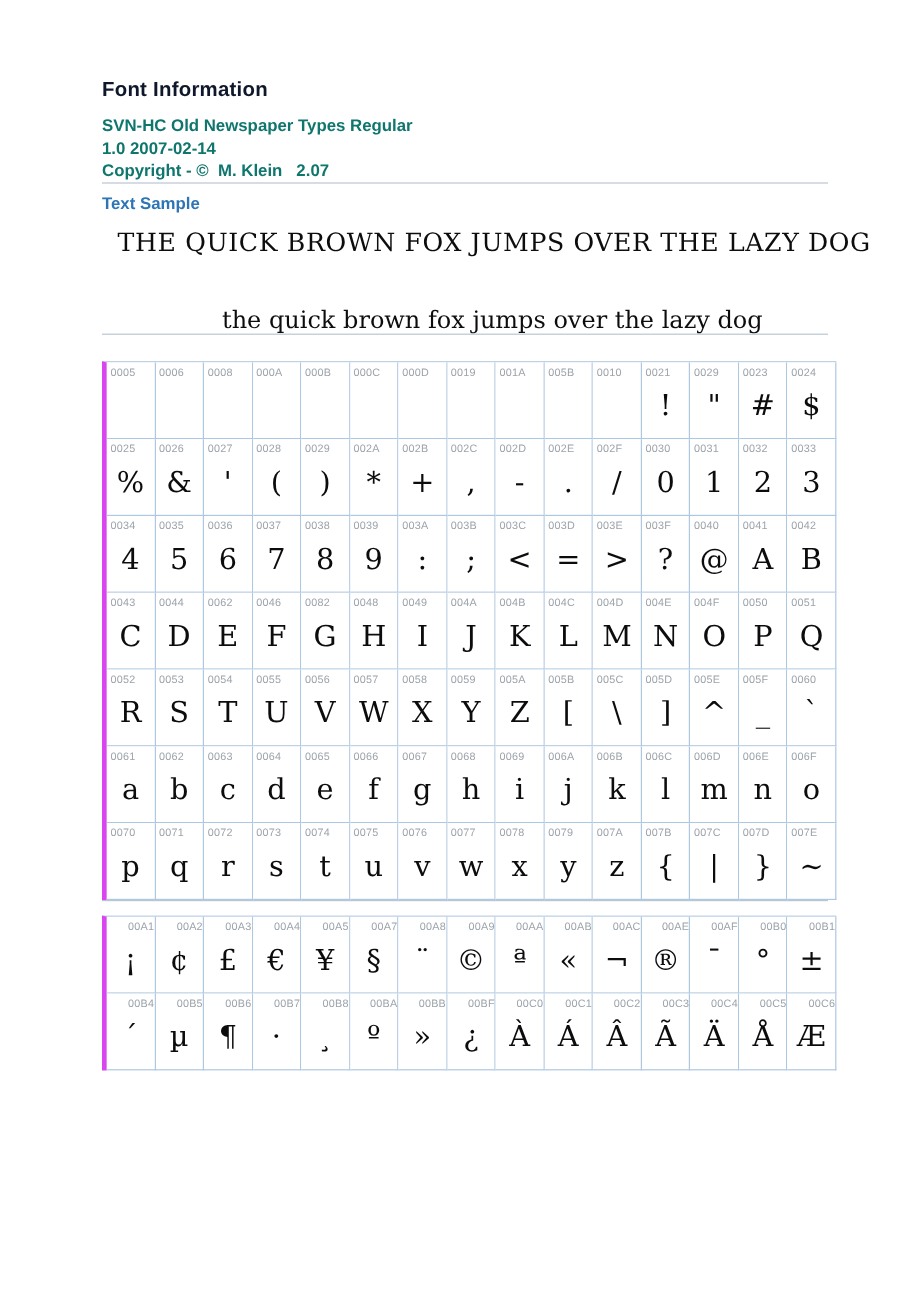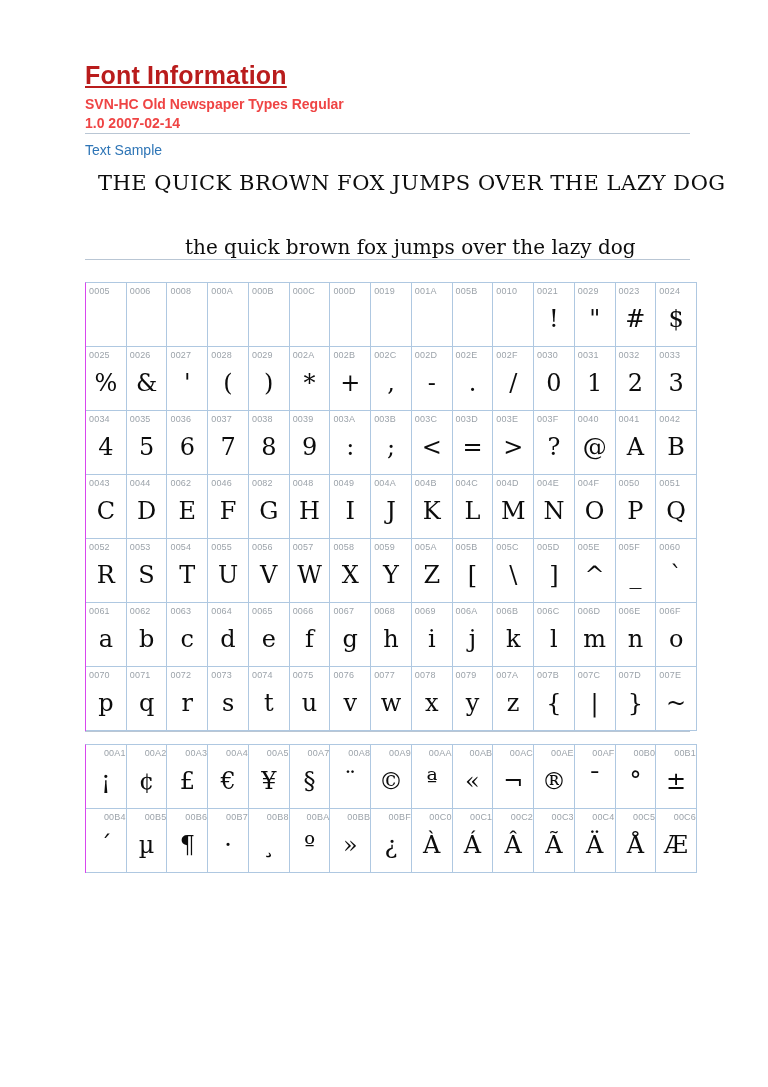--- a/index.html
+++ b/index.html
@@ -10,48 +10,47 @@
     font-family: "Liberation Sans", sans-serif;
     color: #1b1b1b;
     overflow: hidden;
   }
   .page {
     width: 768px;
     height: 1087px;
     padding: 62px 78px 0 85px;
   }
   h1.title {
-    color: #b91c1c;
-    font-size: 25px;
+    color: #0f172a;
+    font-size: 17px;
     line-height: 26px;
     font-weight: bold;
     letter-spacing: 0.2px;
     margin-bottom: 7px;
-    text-decoration: underline;
   }
   .meta div {
     font-size: 14px;
     line-height: 19px;
     font-weight: bold;
-    color: #ef4444;
+    color: #0f766e;
     white-space: pre;
   }
   hr.rule {
     border: none;
     border-top: 1px solid #b9c6d4;
     margin: 0;
   }
   .rule-1 { margin-top: 19px; }
   .rule-2 { margin-top: 23px; }
   .rule-3 { margin-top: 19px; }
   h2.section-heading {
     color: #2E75B6;
     font-size: 14px;
     line-height: 17px;
-    font-weight: normal;
+    font-weight: bold;
     margin-top: 8px;
   }
   .sample-upper {
     font-family: "DejaVu Serif", serif;
     font-size: 21px;
     line-height: 26px;
     margin-top: 11px;
     padding-left: 13px;
     letter-spacing: 0.5px;
     color: #0d0d0d;
@@ -66,21 +65,21 @@
     color: #0d0d0d;
     white-space: nowrap;
   }
   .heading-basic-latin { margin-top: 14px; }
   .glyph-grid {
     margin-top: 22px;
     width: 612px;
     display: grid;
     grid-template-columns: repeat(15, 1fr);
     border-top: 1px solid #afc8e1;
-    border-left: 1px solid #d946ef;
+    border-left: 4px solid #d946ef;
   }
   .glyph-grid.latin1 { margin-top: 12px; text-align: right; }
   .glyph-cell {
     height: 64px;
     border-right: 1px solid #afc8e1;
     border-bottom: 1px solid #afc8e1;
     display: flex;
     flex-direction: column;
     background: #ffffff;
   }
@@ -105,20 +104,21 @@
 </head>
 <body>
 
 <div class="page">
 
   <h1 class="title">Font Information</h1>
 
   <div class="meta">
     <div>SVN-HC Old Newspaper Types Regular</div>
     <div>1.0 2007-02-14</div>
+    <div>Copyright - ©  M. Klein   2.07</div>
   </div>
 
   <hr class="rule rule-1">
 
   <h2 class="section-heading">Text Sample</h2>
   <div class="sample-upper">THE QUICK BROWN FOX JUMPS OVER THE LAZY DOG</div>
   <div class="sample-lower">the quick brown fox jumps over the lazy dog</div>
 
   <hr class="rule rule-2">
 

